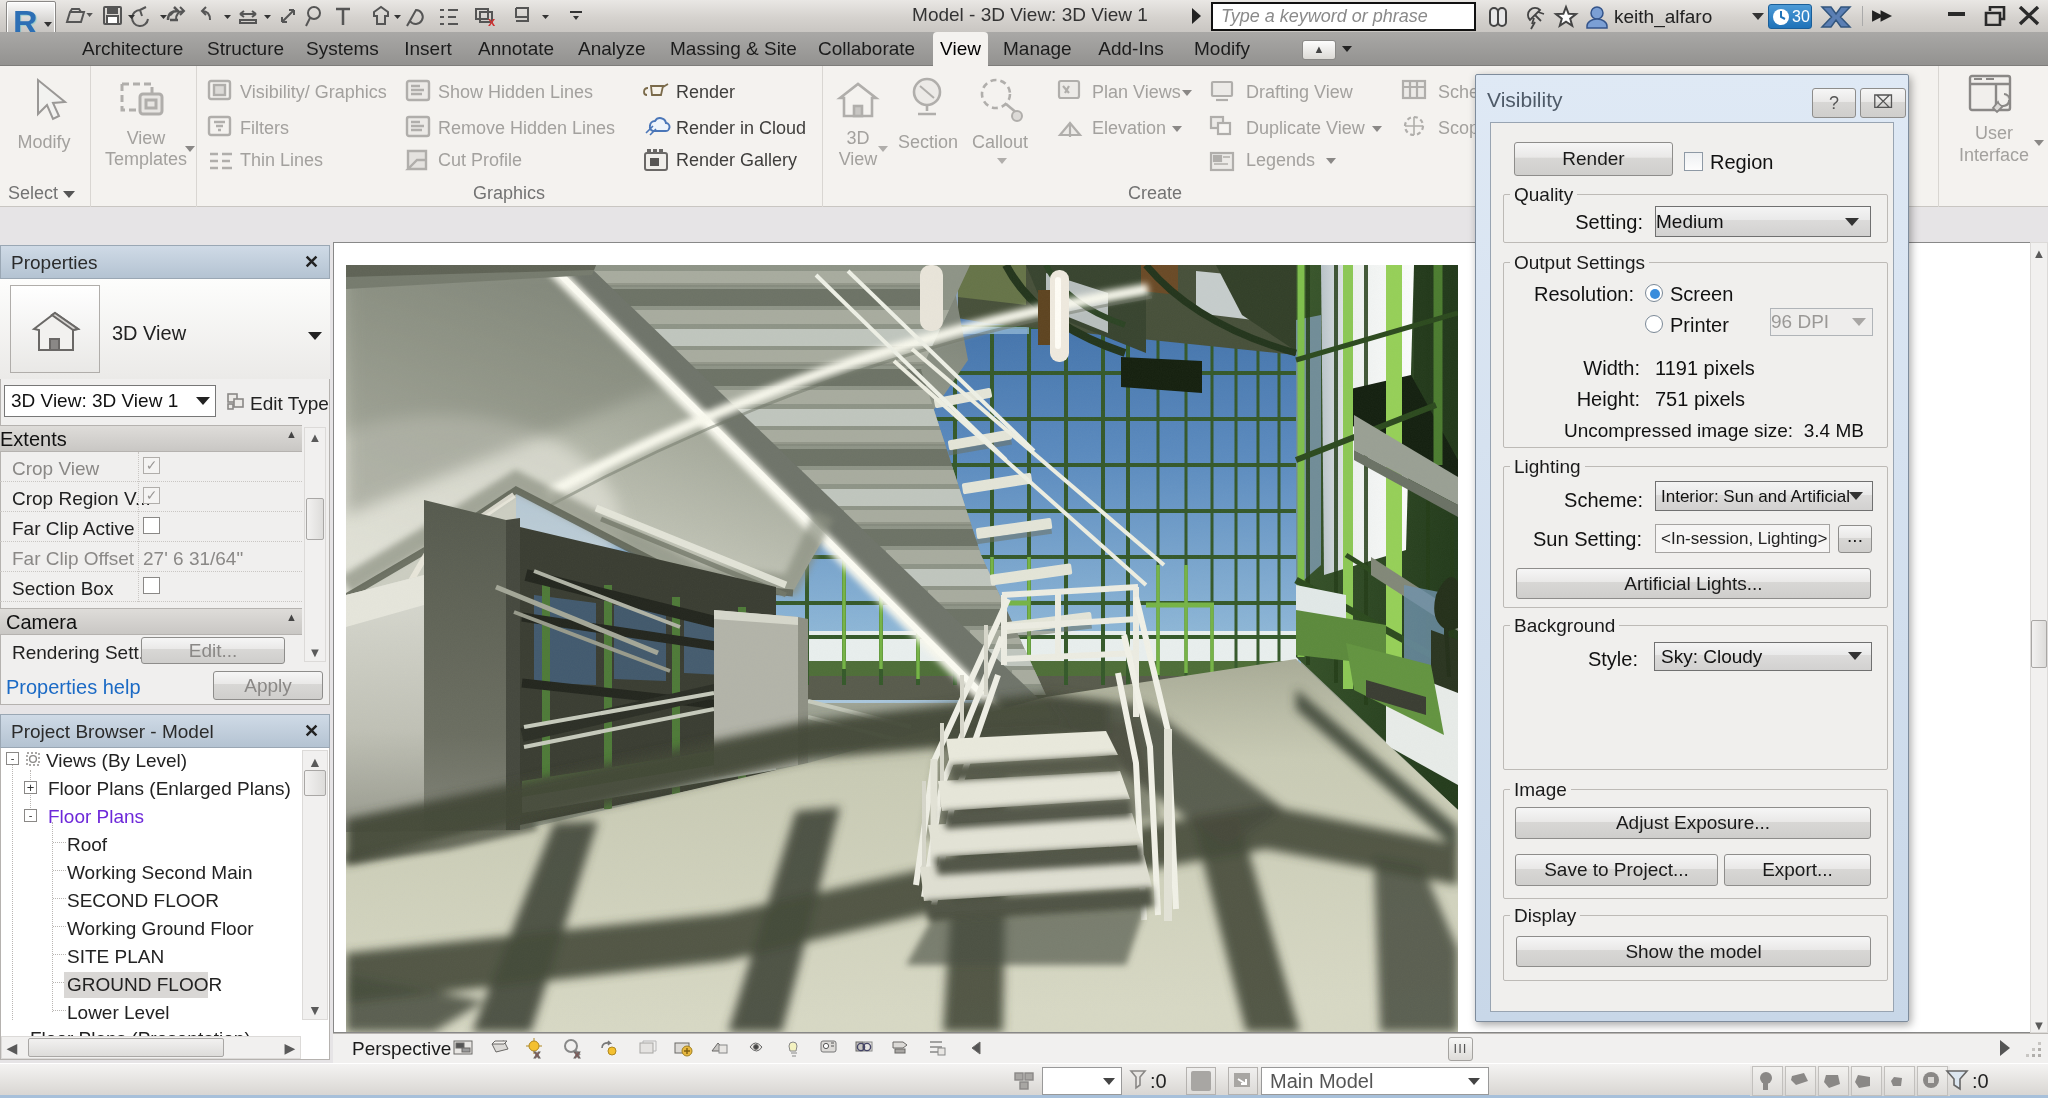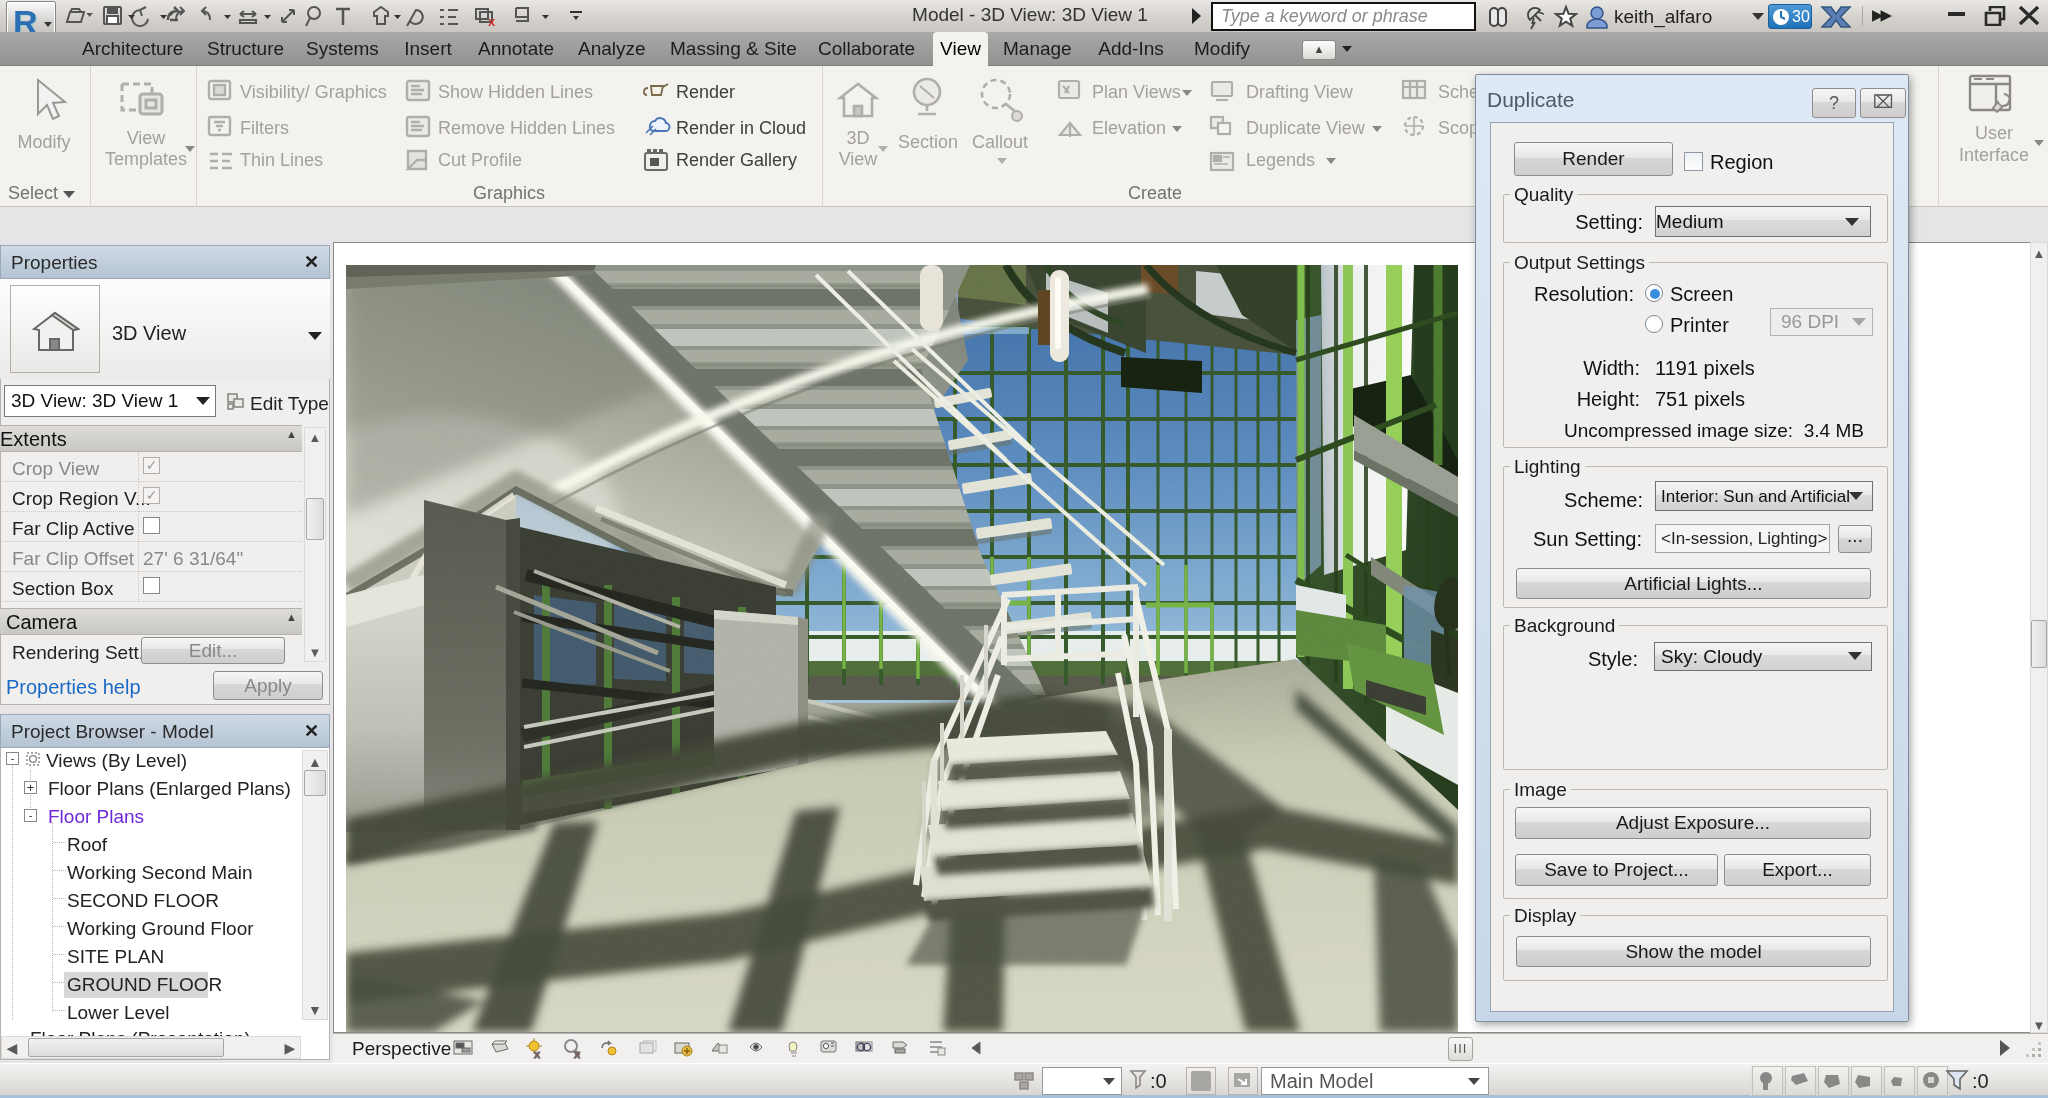--- a/index.html
+++ b/index.html
@@ -835,21 +835,21 @@
 <div class="arr" style="left:303px;top:1002px;width:24px;font-size:14px">▼</div>
 <div class="sbthumb" style="left:304px;top:770px;width:22px;height:26px"></div>
 <div class="sbtrack" style="left:1px;top:1036px;width:300px;height:23px"></div>
 <div class="arr" style="left:4px;top:1040px;width:16px;font-size:14px">◀</div>
 <div class="arr" style="left:282px;top:1040px;width:16px;font-size:14px">▶</div>
 <div class="sbthumbh" style="left:28px;top:1038px;width:196px;height:19px"></div>
 </div>
 
 <div id="dialog">
 <div class="abs" style="left:1475px;top:74px;width:434px;height:948px;background:linear-gradient(#dfe9f5,#c8d7e8);border:1px solid #7e8c9c;border-radius:2px;box-shadow:2px 3px 8px rgba(0,0,0,0.35)"></div>
-<div class="abs" style="left:1487px;top:88px;font-size:21px;color:#4e5a68">Duplicate</div>
+<div class="abs" style="left:1487px;top:88px;font-size:21px;color:#4e5a68">Visibility</div>
 <div class="btn" style="left:1812px;top:88px;width:44px;height:30px;font-size:18px;color:#555;line-height:28px">?</div>
 <div class="btn" style="left:1860px;top:88px;width:46px;height:30px;font-size:18px;color:#555;line-height:26px">⌧</div>
 <div class="abs" style="left:1490px;top:122px;width:404px;height:890px;background:#f0efed;border:1px solid #98a4b2"></div>
 <div class="btn" style="left:1514px;top:142px;width:159px;height:34px;line-height:32px">Render</div>
 <div class="abs" style="left:1684px;top:152px;width:19px;height:19px;background:linear-gradient(#eef0f2,#fdfdfd);border:1px solid #8e99a5"></div>
 <div class="abs" style="left:1710px;top:151px;font-size:20px;color:#111">Region</div>
 
 <div class="gbox" style="left:1503px;top:194px;width:385px;height:49px"></div>
 <div class="glabel" style="left:1510px;top:184px">Quality</div>
 <div class="abs" style="left:1563px;top:211px;width:80px;text-align:right;font-size:20px;color:#111">Setting:</div>
@@ -857,21 +857,21 @@
 <div class="abs" style="left:1845px;top:218px;width:0;height:0;border-left:7px solid transparent;border-right:7px solid transparent;border-top:8px solid #333"></div>
 
 <div class="gbox" style="left:1503px;top:262px;width:385px;height:186px"></div>
 <div class="glabel" style="left:1510px;top:252px">Output Settings</div>
 <div class="abs" style="left:1524px;top:283px;width:110px;text-align:right;font-size:20px;color:#111">Resolution:</div>
 <div class="abs" style="left:1645px;top:284px;width:18px;height:18px;border-radius:50%;background:#fff;border:1px solid #7a8896"></div>
 <div class="abs" style="left:1650px;top:289px;width:10px;height:10px;border-radius:50%;background:#3a8ddc"></div>
 <div class="abs" style="left:1670px;top:283px;font-size:20px;color:#111">Screen</div>
 <div class="abs" style="left:1645px;top:315px;width:18px;height:18px;border-radius:50%;background:#fff;border:1px solid #7a8896"></div>
 <div class="abs" style="left:1670px;top:314px;font-size:20px;color:#111">Printer</div>
-<div class="abs" style="left:1770px;top:308px;width:103px;height:28px;background:#eeedec;border:1px solid #b0b4b8;font-size:19px;color:#9a9896;line-height:26px;padding-left:10px">96 DPI</div>
+<div class="abs" style="left:1770px;top:308px;width:103px;height:28px;background:#eeedec;border:1px solid #b0b4b8;font-size:19px;color:#9a9896;line-height:26px;">96 DPI</div>
 <div class="abs" style="left:1852px;top:318px;width:0;height:0;border-left:7px solid transparent;border-right:7px solid transparent;border-top:8px solid #a8a6a4"></div>
 <div class="abs" style="left:1540px;top:357px;width:100px;text-align:right;font-size:20px;color:#111">Width:</div>
 <div class="abs" style="left:1655px;top:357px;font-size:20px;color:#111">1191 pixels</div>
 <div class="abs" style="left:1540px;top:388px;width:100px;text-align:right;font-size:20px;color:#111">Height:</div>
 <div class="abs" style="left:1655px;top:388px;font-size:20px;color:#111">751 pixels</div>
 <div class="abs" style="left:1564px;top:420px;font-size:19px;color:#111">Uncompressed image size:&nbsp; 3.4 MB</div>
 
 <div class="gbox" style="left:1503px;top:466px;width:385px;height:142px"></div>
 <div class="glabel" style="left:1510px;top:456px">Lighting</div>
 <div class="abs" style="left:1553px;top:489px;width:90px;text-align:right;font-size:20px;color:#111">Scheme:</div>

